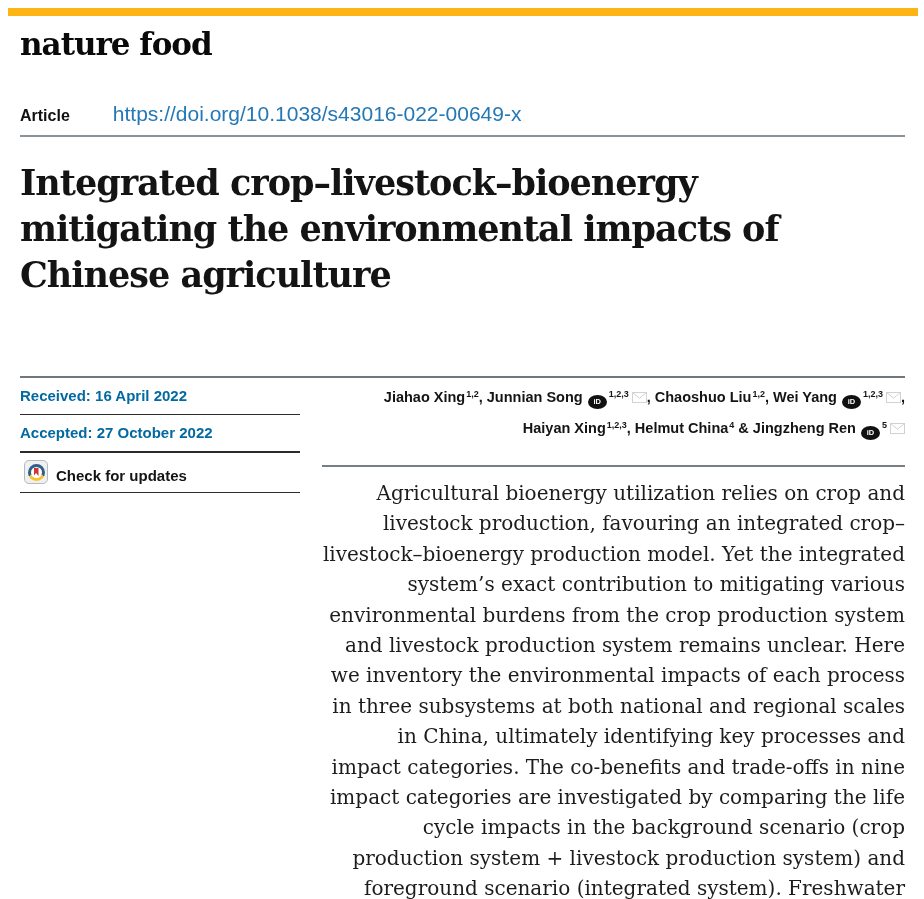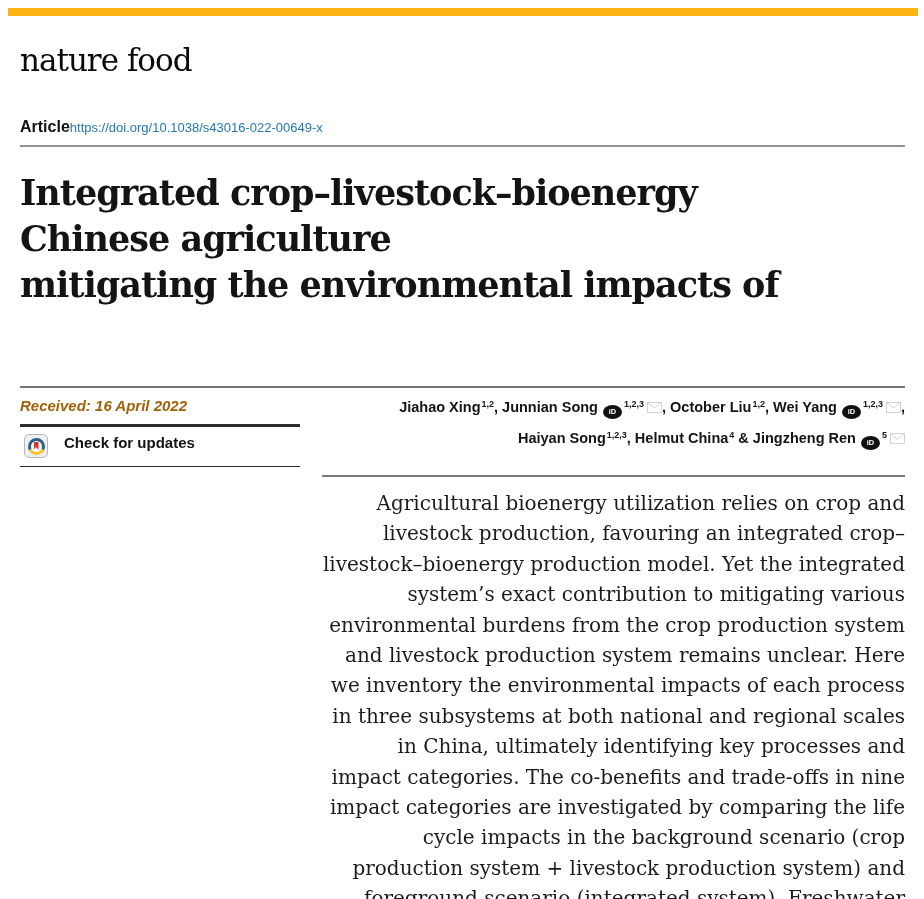--- a/index.html
+++ b/index.html
@@ -12,40 +12,41 @@
     position: relative;
   }
   .topbar {
     margin: 8px 6px 0 8px;
     height: 8px;
     background: #fdb515;
   }
   .content { padding: 0 19px 0 20px; }
 
   .logo {
-    margin-top: 26px;
+    margin-top: 10px;
     font-family: "DejaVu Serif", serif;
-    font-weight: normal;
+    font-weight: bold;
     font-size: 31px;
     letter-spacing: -1px;
     color: #0a0a0a;
   }
 
   .article-row {
     margin-top: 40px;
     display: flex;
     justify-content: flex-start;
     align-items: baseline;
   }
   .article-type { font-weight: bold; font-size: 16px; color: #111; }
   .doi {
-    font-size: 13px;
+    font-size: 21px;
     color: #2478b6;
     text-decoration: none;
     font-weight: 500;
+    margin-left: 43px;
   }
 
   .rule-article { margin-top: 9px; height: 2px; background: #8b9298; }
 
   .title {
     margin-top: 23px;
     font-family: "DejaVu Serif", serif;
     font-weight: bold;
     font-size: 35px;
     line-height: 46px;
@@ -53,33 +54,33 @@
     color: #141414;
   }
   .title div { white-space: nowrap; }
 
   .rule-full { margin-top: 78px; height: 2px; background: #70787e; }
 
   .cols { display: flex; }
   .col-left { width: 280px; margin-right: 22px; flex: none; }
   .col-right { flex: 1; min-width: 0; text-align: right; }
 
-  .meta-row { padding: 9px 0 10px 0; font-weight: bold; font-size: 15px; color: #a16207; font-style: italic; }
+  .meta-row { padding: 9px 0 10px 0; font-weight: bold; font-size: 15px; color: #0369a1; }
   .meta-row.serif {
     font-family: "Liberation Serif", serif;
     font-weight: normal;
     font-size: 16px;
   }
   .meta-div { height: 1px; background: #2b2b2b; }
 
   .check-row {
     padding: 7px 0 8px 4px;
     display: flex;
-    align-items: flex-start;
-    gap: 16px;
+    align-items: flex-end;
+    gap: 8px;
     cursor: pointer;
     background: none; border: none;
     font-weight: bold; font-size: 15px; color: #141414;
     font-family: "Liberation Sans", sans-serif;
   }
   .cm-badge {
     width: 24px; height: 24px;
     border: 1px solid #b5babf;
     border-radius: 5px;
     background: #eef0f1;
@@ -150,30 +151,31 @@
 
   <div class="article-row">
     <span class="article-type">Article</span>
     <a class="doi" href="#">https://doi.org/10.1038/s43016-022-00649-x</a>
   </div>
 
   <div class="rule-article"></div>
 
   <h1 class="title">
     <div>Integrated crop–livestock–bioenergy</div>
+    <div>mitigating the environmental impacts of</div>
     <div>Chinese agriculture</div>
-    <div>mitigating the environmental impacts of</div>
   </h1>
 
   <div class="rule-full"></div>
 
   <div class="cols">
     <div class="col-left">
       <div class="meta-row">Received: 16 April 2022</div>
       <div class="meta-div"></div>
+      <div class="meta-row">Accepted: 27 October 2022</div>
       <div class="meta-div"></div>
       <div class="meta-div"></div>
       <button class="check-row">
         <span class="cm-badge">
           <span class="cm-circle">
               <span class="cm-inner">
                 <span class="cm-bookmark"></span>
               </span>
             </span>
         </span>
@@ -182,27 +184,27 @@
       <div class="meta-div"></div>
     </div>
 
     <div class="col-right">
       <div class="authors">
         <div class="aline"><span>Jiahao Xing</span><sup>1,2</sup><span>, </span><span>Junnian Song</span><span class="orcid">
               <span>iD</span>
             </span><sup>1,2,3</sup><svg class="mail" width="15" height="11" viewBox="0 0 15 11">
               <rect x="0.5" y="0.5" width="14" height="10" fill="#ffffff" stroke="#cfd3d6"></rect>
               <path d="M0.5 0.5 L7.5 6.2 L14.5 0.5" fill="none" stroke="#cfd3d6"></path>
-            </svg><span>, </span><span>October Liu</span><sup>1,2</sup><span>, </span><span>Wei Yang</span><span class="orcid">
+            </svg><span>, </span><span>Chaoshuo Liu</span><sup>1,2</sup><span>, </span><span>Wei Yang</span><span class="orcid">
               <span>iD</span>
             </span><sup>1,2,3</sup><svg class="mail" width="15" height="11" viewBox="0 0 15 11">
               <rect x="0.5" y="0.5" width="14" height="10" fill="#ffffff" stroke="#cfd3d6"></rect>
               <path d="M0.5 0.5 L7.5 6.2 L14.5 0.5" fill="none" stroke="#cfd3d6"></path>
             </svg><span>,</span></div>
-        <div class="aline"><span>Haiyan Song</span><sup>1,2,3</sup><span>, </span><span>Helmut China</span><sup>4</sup><span> &amp; </span><span>Jingzheng Ren</span><span class="orcid">
+        <div class="aline"><span>Haiyan Xing</span><sup>1,2,3</sup><span>, </span><span>Helmut China</span><sup>4</sup><span> &amp; </span><span>Jingzheng Ren</span><span class="orcid">
               <span>iD</span>
             </span><sup>5</sup><svg class="mail" width="15" height="11" viewBox="0 0 15 11">
               <rect x="0.5" y="0.5" width="14" height="10" fill="#ffffff" stroke="#cfd3d6"></rect>
               <path d="M0.5 0.5 L7.5 6.2 L14.5 0.5" fill="none" stroke="#cfd3d6"></path>
             </svg></div>
       </div>
 
       <div class="rule-abstract"></div>
 
       <p class="abstract">Agricultural bioenergy utilization relies on crop and livestock production, favouring an integrated crop–livestock–bioenergy production model. Yet the integrated system’s exact contribution to mitigating various environmental burdens from the crop production system and livestock production system remains unclear. Here we inventory the environmental impacts of each process in three subsystems at both national and regional scales in China, ultimately identifying key processes and impact categories. The co-benefits and trade-offs in nine impact categories are investigated by comparing the life cycle impacts in the background scenario (crop production system + livestock production system) and foreground scenario (integrated system). Freshwater eutrophication is the most serious impact category in both scenarios. Except terrestrial acidification, the mitigation effects on the other eight impact categories vary from 1.8% to 94.8%, attributed to fossil energy and chemical fertilizer offsets. Environmental trade-offs should be deliberated when expanding bioenergy utilization in the identified critical regions.</p>

